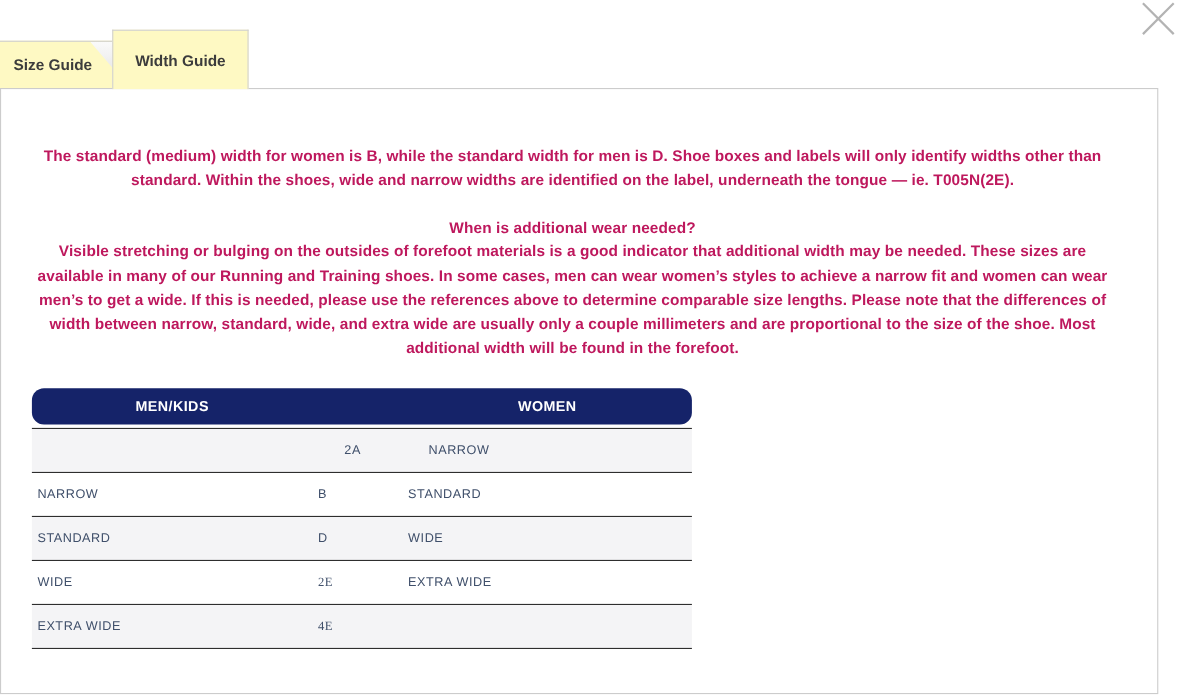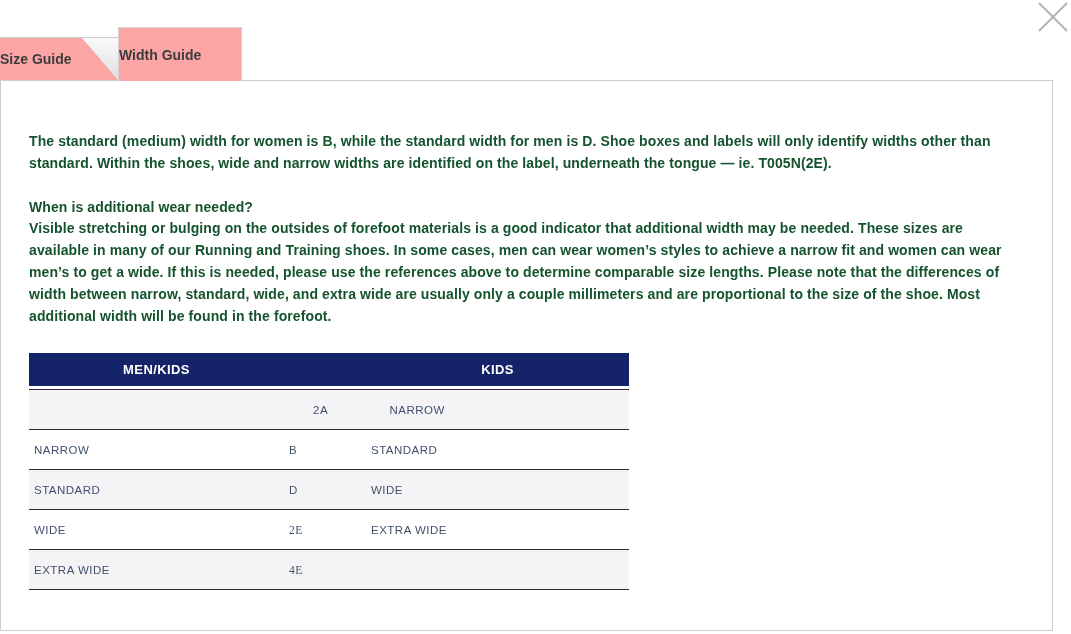--- a/index.html
+++ b/index.html
@@ -7,61 +7,62 @@
   body { font-family: "Liberation Sans", sans-serif; position: relative; }
 
   
   .close-btn {
     position: absolute; left: 1035px; top: 0; width: 36px; height: 36px;
     cursor: pointer; z-index: 5;
   }
 
   
   .tab {
-    position: absolute; background: #fca5a5;
+    position: absolute; background: #fef9c3;
     font-size: 14px; font-weight: bold; color: #3c3c3c;
-    display: flex; align-items: center; justify-content: flex-start;
+    display: flex; align-items: center; justify-content: center;
     cursor: pointer;
   }
   .tab-size {
     left: 0; top: 37px; width: 119px; height: 43px;
     border-top: 1px solid #cfcfcf; border-right: 1px solid #e2e2e2;
     z-index: 1; overflow: hidden;
   }
   .tab-size .label { position: relative; z-index: 2; margin-right: 22px; }
   .tab-fold {
     position: absolute; right: 0; top: 0; width: 36px; height: 100%;
     background: linear-gradient(to bottom, #fafafa 0%, #dedede 100%);
     clip-path: polygon(0 0, 100% 100%, 100% 0);
     z-index: 1;
   }
   .tab-width {
-    left: 118px; top: 27px; width: 124px; height: 54px;
+    left: 102px; top: 27px; width: 124px; height: 54px;
     border: 1px solid #d2d2d2; border-bottom: none;
     z-index: 3;
   }
 
   
   .panel {
     position: absolute; left: 0; top: 80px; width: 1053px; height: 551px;
     border: 1px solid #cccccc; background: #ffffff; z-index: 0;
   }
   .panel-content { padding: 50px 40px 0 28px; }
 
   .body-text {
     font-size: 14px; line-height: 21.8px; font-weight: 600;
-    color: #14532d; letter-spacing: 0.1px; max-width: 992px;
+    color: #be185d; letter-spacing: 0.1px; max-width: 992px; text-align: center;
   }
   .para2 { margin-top: 22px; }
 
   
   .wtable { width: 600px; margin-top: 26px; }
   .thead {
     display: flex; align-items: center; height: 33px;
     margin-bottom: 3px;
+    border-radius: 11px;
   }
   .th {
     color: #ffffff; font-weight: bold; font-size: 13px;
     letter-spacing: 0.4px; text-align: center;
   }
   .col1 { width: 255px; }
   .col2 { width: 82px; }
   .col3 { width: 263px; }
   .tbody { border-top: 1px solid #2e2e2e; }
   .trow {
@@ -98,21 +99,21 @@
 
     <div class="para2">
       <p class="body-text">When is additional wear needed?</p>
       <p class="body-text">Visible stretching or bulging on the outsides of forefoot materials is a good indicator that additional width may be needed. These sizes are available in many of our Running and Training shoes. In some cases, men can wear women’s styles to achieve a narrow fit and women can wear men’s to get a wide. If this is needed, please use the references above to determine comparable size lengths. Please note that the differences of width between narrow, standard, wide, and extra wide are usually only a couple millimeters and are proportional to the size of the shoe. Most additional width will be found in the forefoot.</p>
     </div>
 
     <div class="wtable">
       <div class="thead" style="background: rgb(21, 35, 105);">
         <div class="th col1">MEN/KIDS</div>
         <div class="th col2"></div>
-        <div class="th col3">KIDS</div>
+        <div class="th col3">WOMEN</div>
       </div>
       <div class="tbody" style="border-top-color: rgb(46, 46, 46);">
         <div class="trow" style="border-bottom-color: rgb(46, 46, 46); background: rgb(244, 244, 246);">
           <div class="td col1" style="color: rgb(64, 80, 107);"></div>
           <div class="td col2" style="color: rgb(64, 80, 107); margin-left: 42px;">2A</div>
           <div class="td col3" style="color: rgb(64, 80, 107);">NARROW</div>
         </div>
         <div class="trow" style="border-bottom-color: rgb(46, 46, 46);">
           <div class="td col1" style="color: rgb(64, 80, 107);">NARROW</div>
           <div class="td col2" style="color: rgb(64, 80, 107);">B</div>

